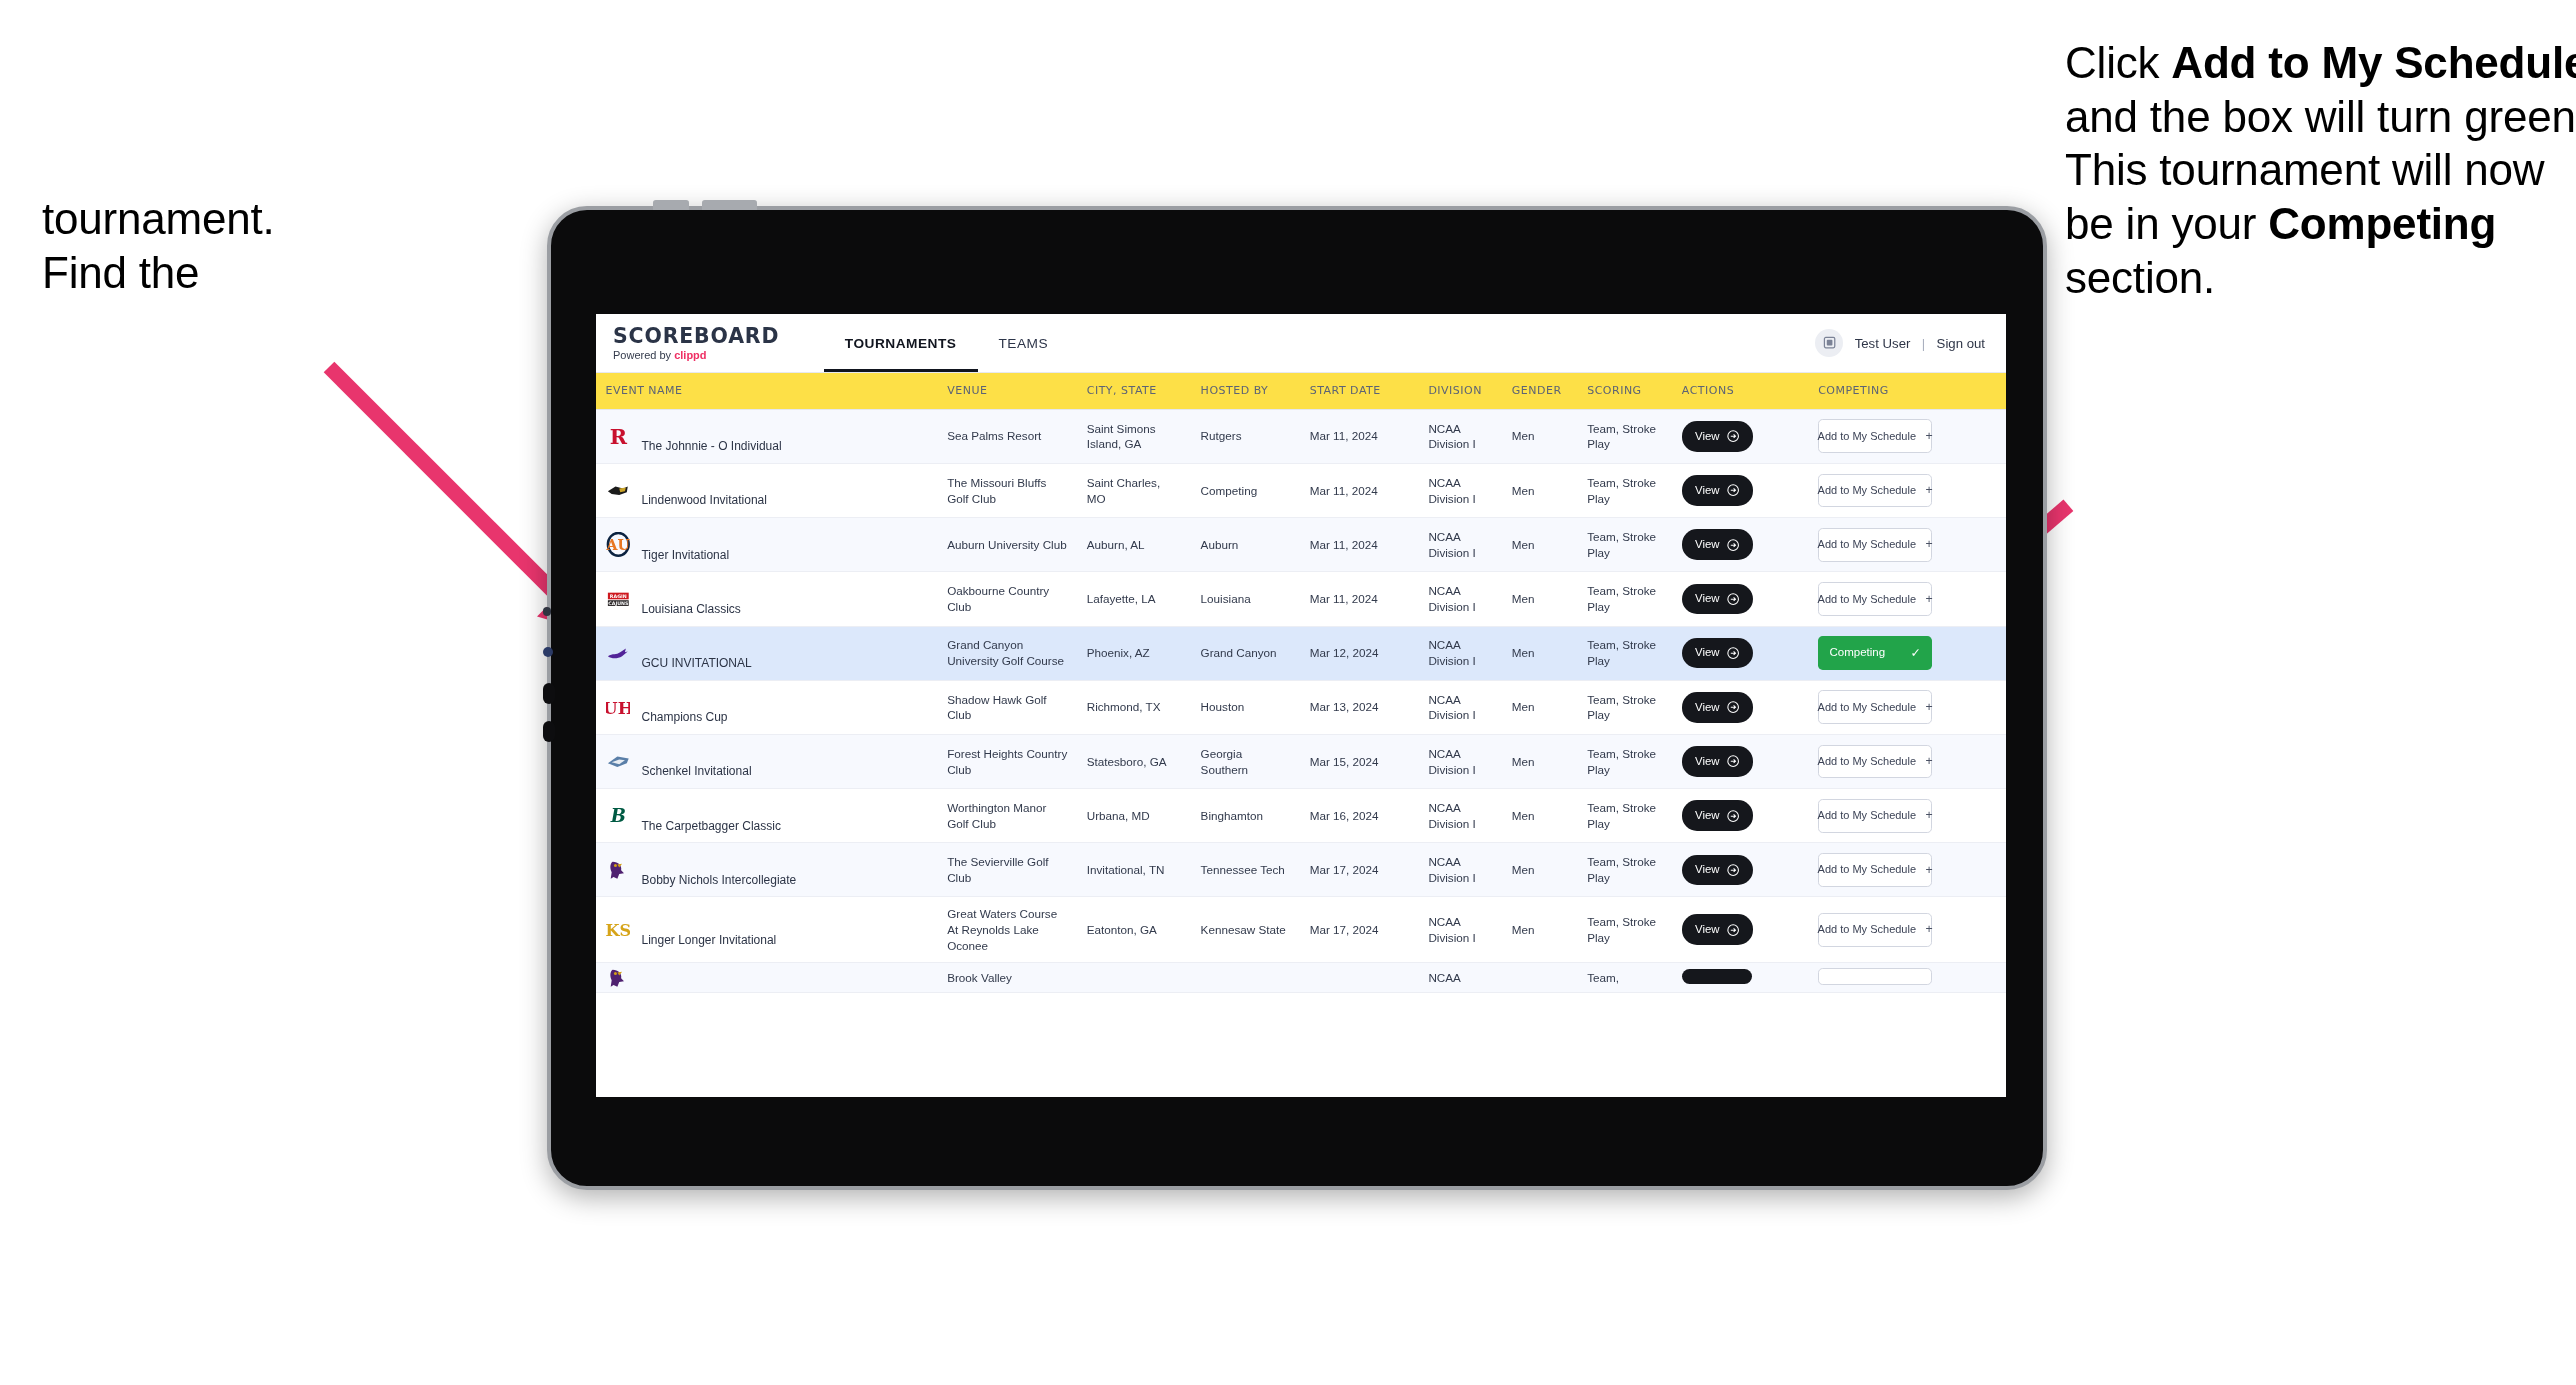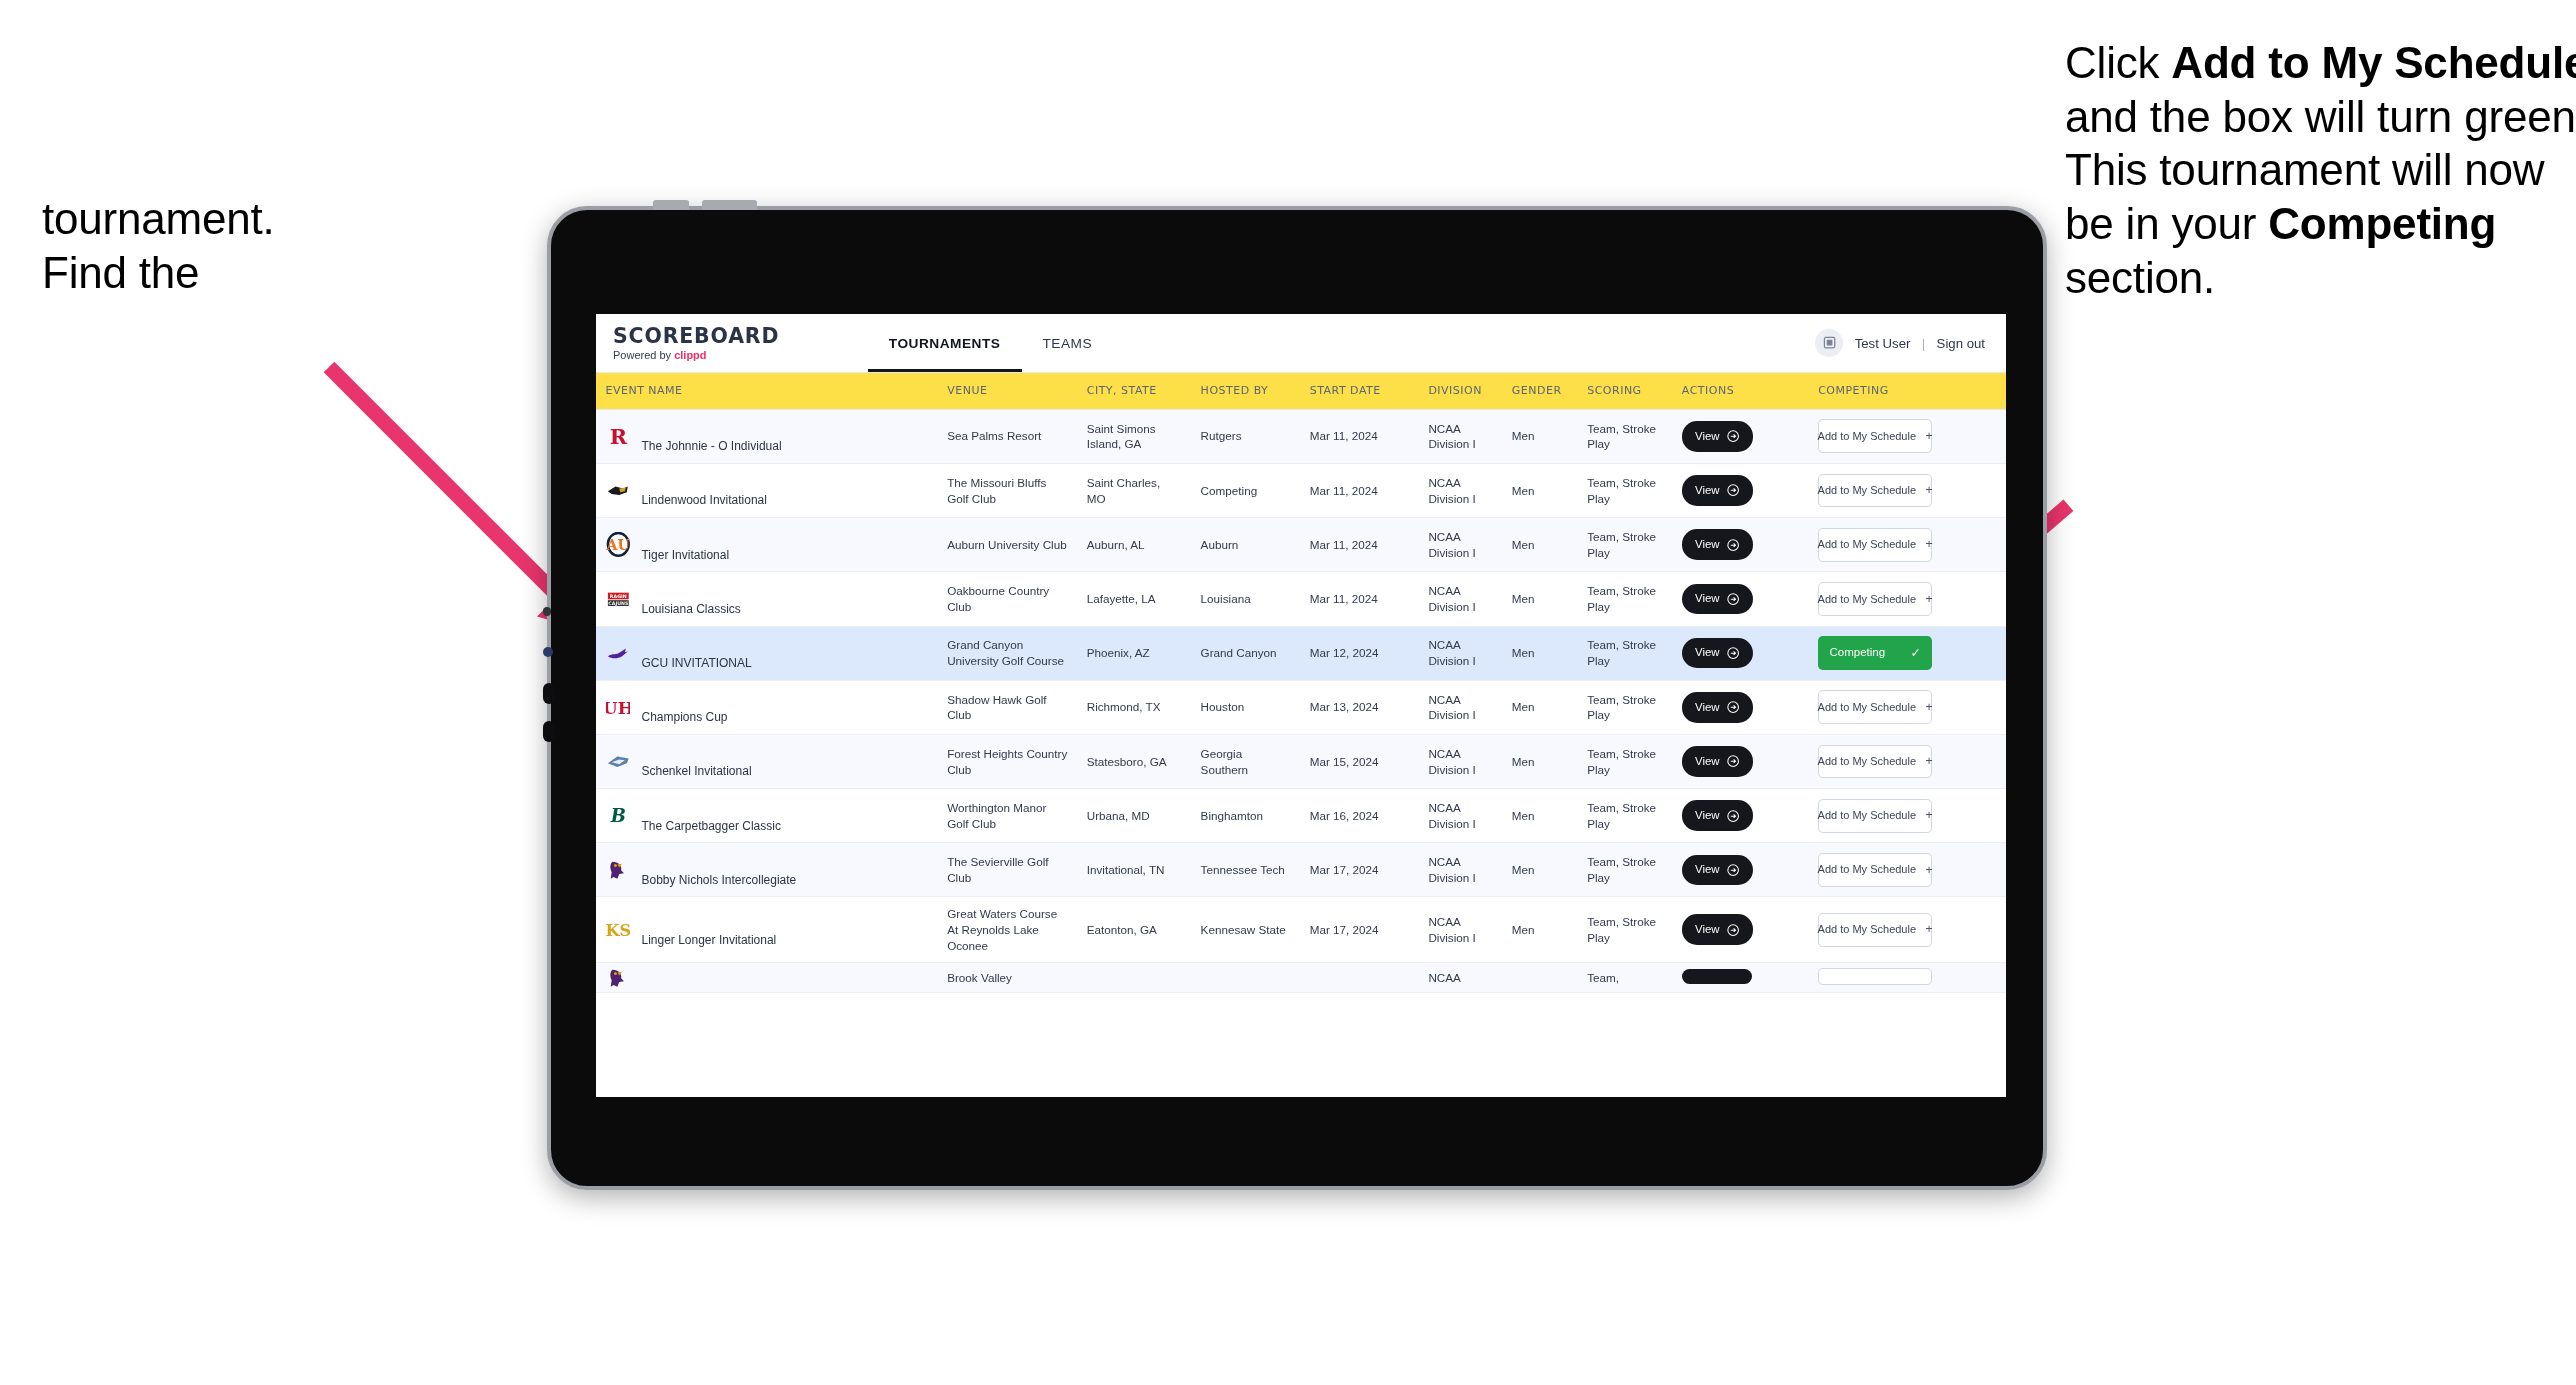--- a/index.html
+++ b/index.html
@@ -58,21 +58,20 @@
     overflow: hidden;
     box-shadow: 0 0 0 0.9px rgba(0,0,0,.06);
   }
 
   
   .app-header {
     display:flex; align-items:center; height: 59px;
     background:#fff; padding: 0 21px 0 17px;
     border-bottom: 0.9px solid #e7e9ef;
     position: relative;
-    gap: 44px;
   }
   .brand { display:flex; flex-direction:column; justify-content:center; margin-right: 32px;}
   .brand-title {
     font-size: 22px; font-weight: 700; color:#2b3447;
     letter-spacing: 0.9px; line-height: 1;
     font-family: "DejaVu Sans", sans-serif;
     transform: scaleX(0.93); transform-origin: left center;
   }
   .brand-sub { font-size: 11px; color:#343b4c; margin-top: 3.8px; line-height:1; }
   .brand-sub .clippd { color:#ef2e63; font-weight: 700; }

